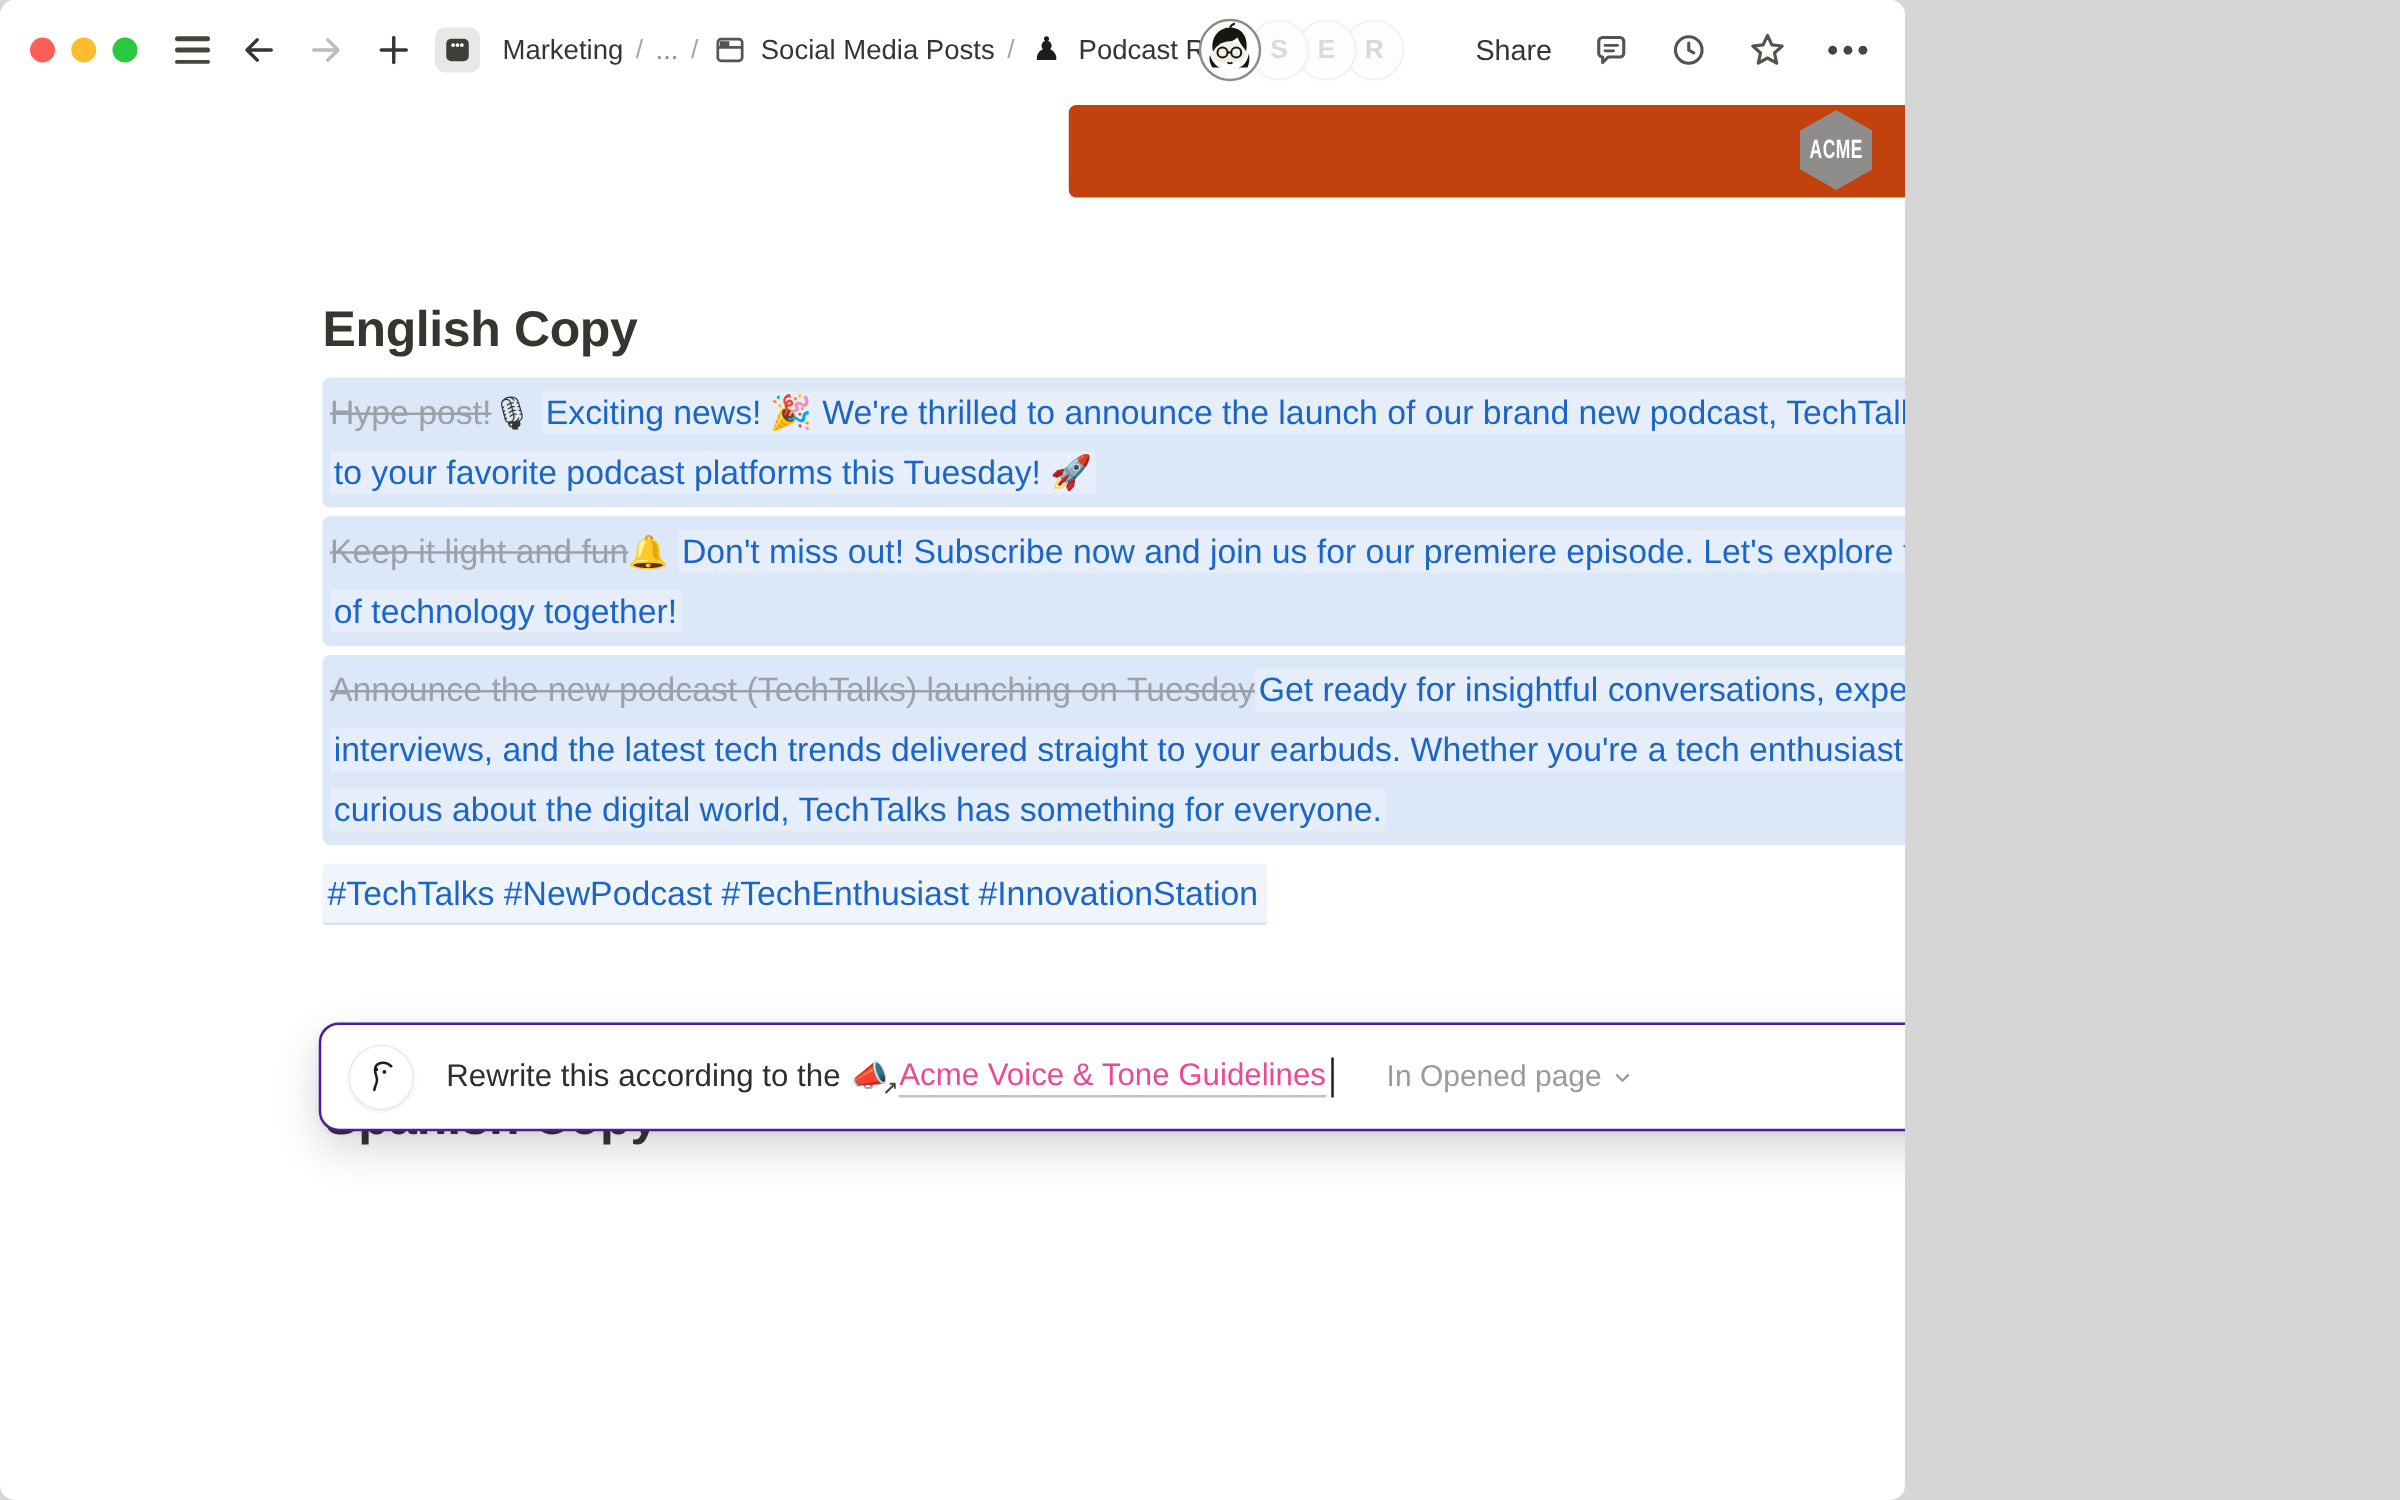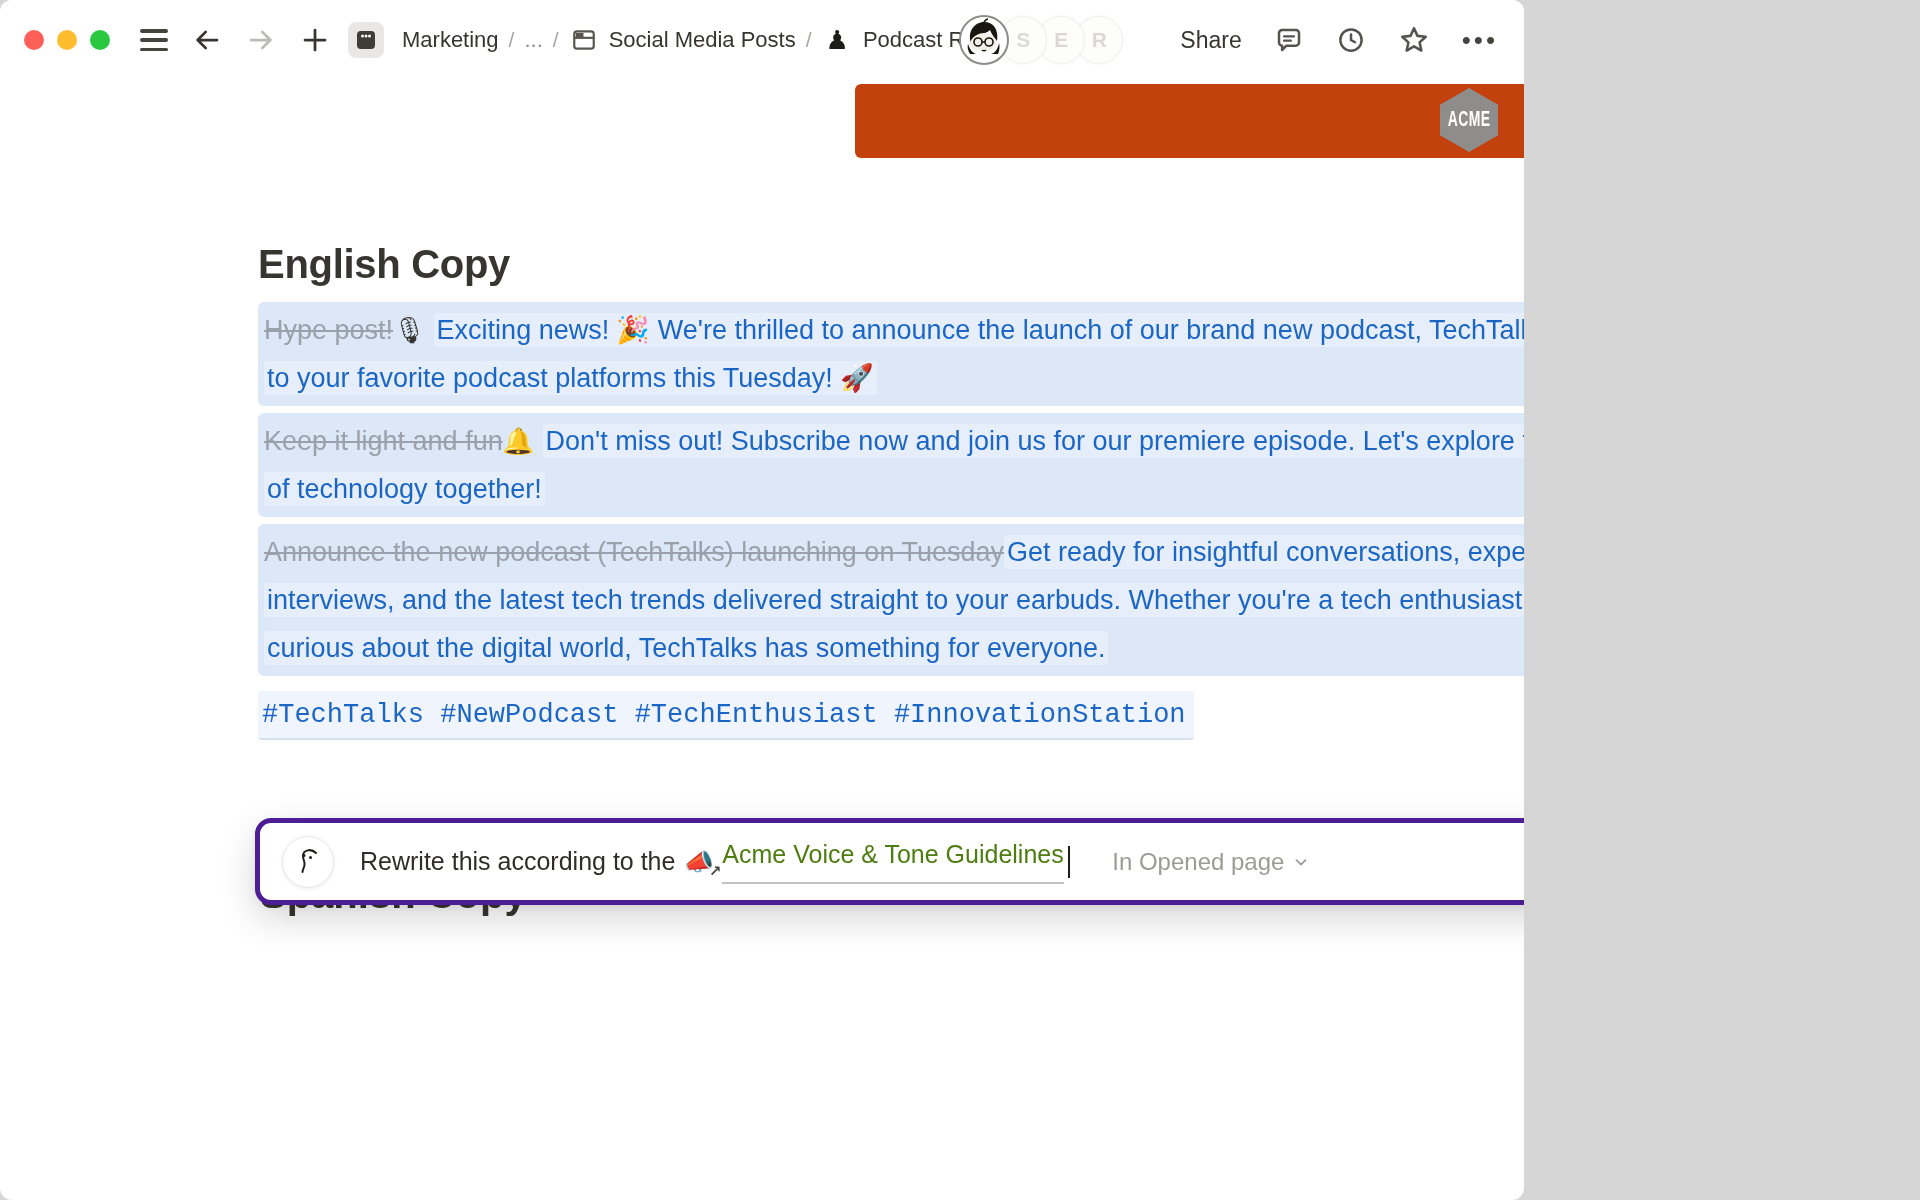--- a/index.html
+++ b/index.html
@@ -38,33 +38,33 @@
   .hex { position:absolute; right:42px; top:4px; width:58px; height:64px; background:#8f8d8b; clip-path:polygon(50% 0,100% 26%,100% 74%,50% 100%,0 74%,0 26%); display:flex; align-items:center; justify-content:center; }
   .hex span { color:#ffffff; font-size:17px; font-weight:700; letter-spacing:0.5px; transform:scaleX(0.82) scaleY(1.25); }
 
   
   .page-heading { position:absolute; left:258px; top:242px; font-size:40px; font-weight:700; color:#37352f; letter-spacing:-0.3px; }
   .blocks { position:absolute; left:258px; top:302px; width:1408px; display:flex; flex-direction:column; gap:7px; }
   .diff-block { background:#dce8f8; border-radius:6px; padding:4px 6px; font-size:27px; line-height:48px; color:#37352f; }
   .del { color:#9aa1ab; text-decoration:line-through; text-decoration-thickness:2px; }
   .ins { color:#1b66c5; background:#e6eefb; padding:2px 3px; border-radius:2px; -webkit-box-decoration-break:clone; box-decoration-break:clone; }
   .blk-emoji { font-size:26px; }
-  .hashtag-row { margin-top:8px; display:inline-block; align-self:flex-start; background:#f0f5fd; border-bottom:2px solid #d9e2f0; border-radius:3px; padding:4px 8px 3px 4px; font-size:27px; line-height:40px; color:#1b66c5;font-family:Liberation Mono, monospace; }
+  .hashtag-row { margin-top:8px; display:inline-block; align-self:flex-start; background:#f0f5fd; border-bottom:2px solid #d9e2f0; border-radius:3px; padding:4px 8px 3px 4px; font-size:27px; line-height:40px; color:#1b66c5; }
 
   
   .next-heading { position:absolute; left:260px; top:872px; font-size:40px; font-weight:700; color:#37352f; z-index:1; }
 
   
-  .ai-bar { position:absolute; left:255px; top:818px; width:1450px; height:87px; background:#ffffff; border:5px solid #4c1d95; border-radius:16px; box-shadow:0 14px 36px rgba(0,0,0,0.16), 0 2px 6px rgba(0,0,0,0.06); z-index:5; display:flex; align-items:center; padding:0 22px; }
+  .ai-bar { position:absolute; left:255px; top:818px; width:1450px; height:87px; background:#ffffff; border:2px solid #4c1d95; border-radius:16px; box-shadow:0 14px 36px rgba(0,0,0,0.16), 0 2px 6px rgba(0,0,0,0.06); z-index:5; display:flex; align-items:center; padding:0 22px; }
   .ai-face { width:52px; height:52px; border-radius:50%; background:#ffffff; border:1px solid #e9e8e6; box-shadow:0 1px 4px rgba(0,0,0,0.08); display:flex; align-items:center; justify-content:center; flex-shrink:0; }
   .ai-prompt { margin-left:26px; font-size:25px; color:#2f2e2a; display:flex; align-items:center; white-space:nowrap; }
   .link-mention { display:flex; align-items:center; margin-left:9px; cursor:pointer; }
   .link-emoji { position:relative; font-size:24px; margin-right:8px; }
   .link-arrow { position:absolute; right:-7px; bottom:-4px; font-size:15px; color:#4a4843; font-weight:700; font-family:"DejaVu Sans",sans-serif; }
-  .link-text { color:#4d7c0f; font-weight:500; border-bottom:2px solid rgba(55,53,47,0.3); padding-bottom:13px; }
+  .link-text { color:#ec4899; font-weight:500; border-bottom:2px solid rgba(55,53,47,0.3); padding-bottom:1px; }
   .caret { width:2.5px; height:32px; background:#1f1e1b; margin-left:4px; }
   .scope { margin-left:42px; display:flex; align-items:center; gap:8px; font-size:24px; color:#9e9b96; cursor:pointer; white-space:nowrap; }
   .ai-spacer { flex:1; }
   .at { font-size:30px; color:#a5a29d; cursor:pointer; font-family:"DejaVu Sans",sans-serif; }
   .send { margin-left:22px; width:44px; height:44px; border-radius:50%; background:#2383e2; border:none; display:flex; align-items:center; justify-content:center; cursor:pointer; }
 
   
   .mark { position:absolute; border-radius:4px; background:#e9e8e6; }
   .mark.dark { background:#3b3a37; }
 </style>

